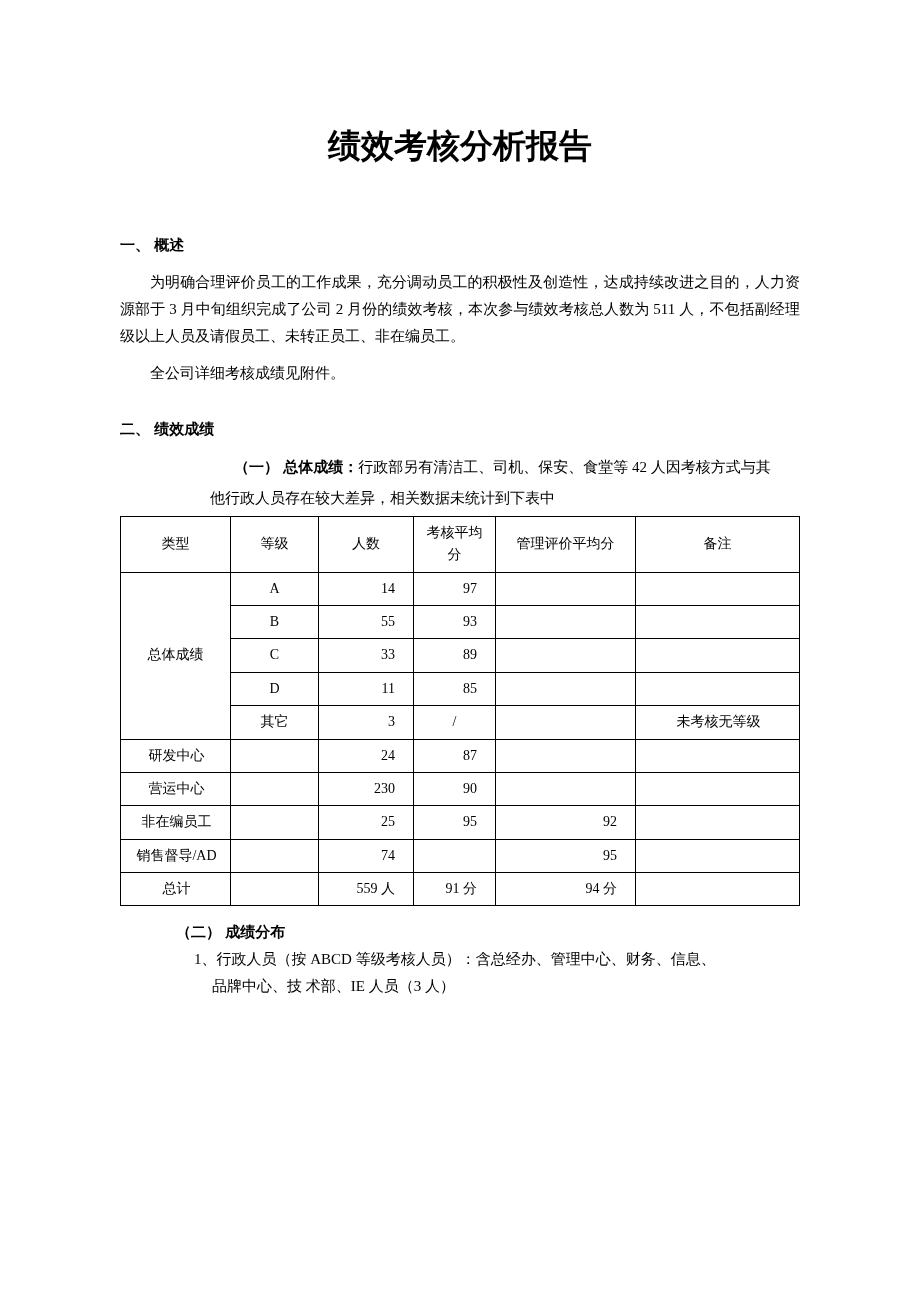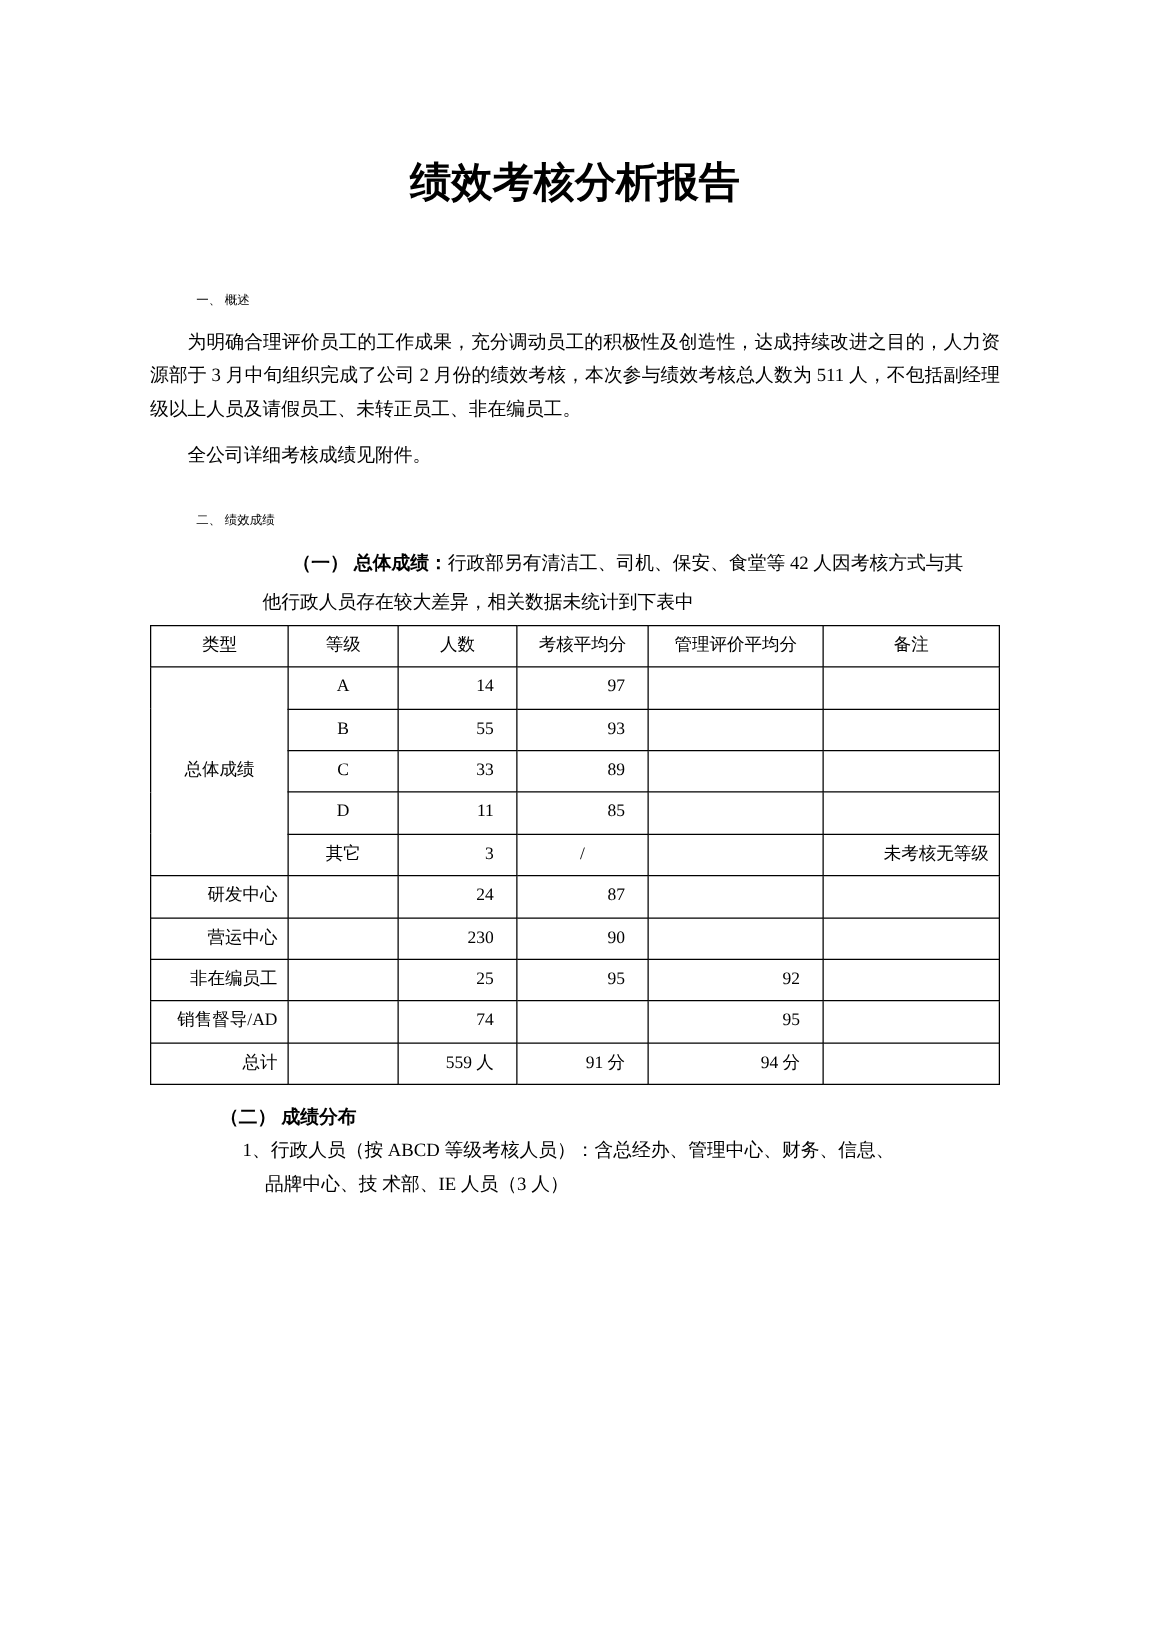--- a/index.html
+++ b/index.html
@@ -14,25 +14,24 @@
       line-height: 1.6;
     }
     h1.title {
       text-align: center;
       font-size: 33px;
       font-weight: bold;
       margin-bottom: 60px;
       font-family: "SimHei", "黑体", sans-serif;
     }
     .section-head {
-      font-weight: normal;
-      font-size: 10px;
+      font-weight: bold;
+      font-size: 15px;
       margin-bottom: 12px;
       font-family: "SimHei", "黑体", sans-serif;
-      margin-left: 37px;
     }
     .para {
       text-indent: 2em;
       margin-bottom: 10px;
       line-height: 1.8;
       text-align: justify;
     }
     .gap { margin-bottom: 30px; }
     .sub-item-wrap {
       padding-left: 90px;
@@ -49,25 +48,25 @@
     td, th {
       border: 1px solid #000;
       padding: 5px 8px;
       font-size: 14px;
       vertical-align: middle;
       height: 24px;
     }
     th { text-align: center; font-weight: normal; margin-top: 40px; }
     td.center { text-align: center; }
     td.right { text-align: right; padding-right: 18px; }
-    td.left { text-align: right; padding-left: 10px; }
+    td.left { text-align: center; padding-left: 10px; }
     .col-type { width: 110px; }
     .col-grade { width: 88px; }
     .col-count { width: 95px; }
-    .col-avg { width: 105px; }
+    .col-avg { width: 82px; }
     .col-mgr { width: 140px; }
     .col-note { }
     .sub-head2 {
       padding-left: 56px;
       font-weight: bold;
       font-family: "SimHei","黑体",sans-serif;
       margin-bottom: 2px;
     }
     .list-line {
       padding-left: 92px;

